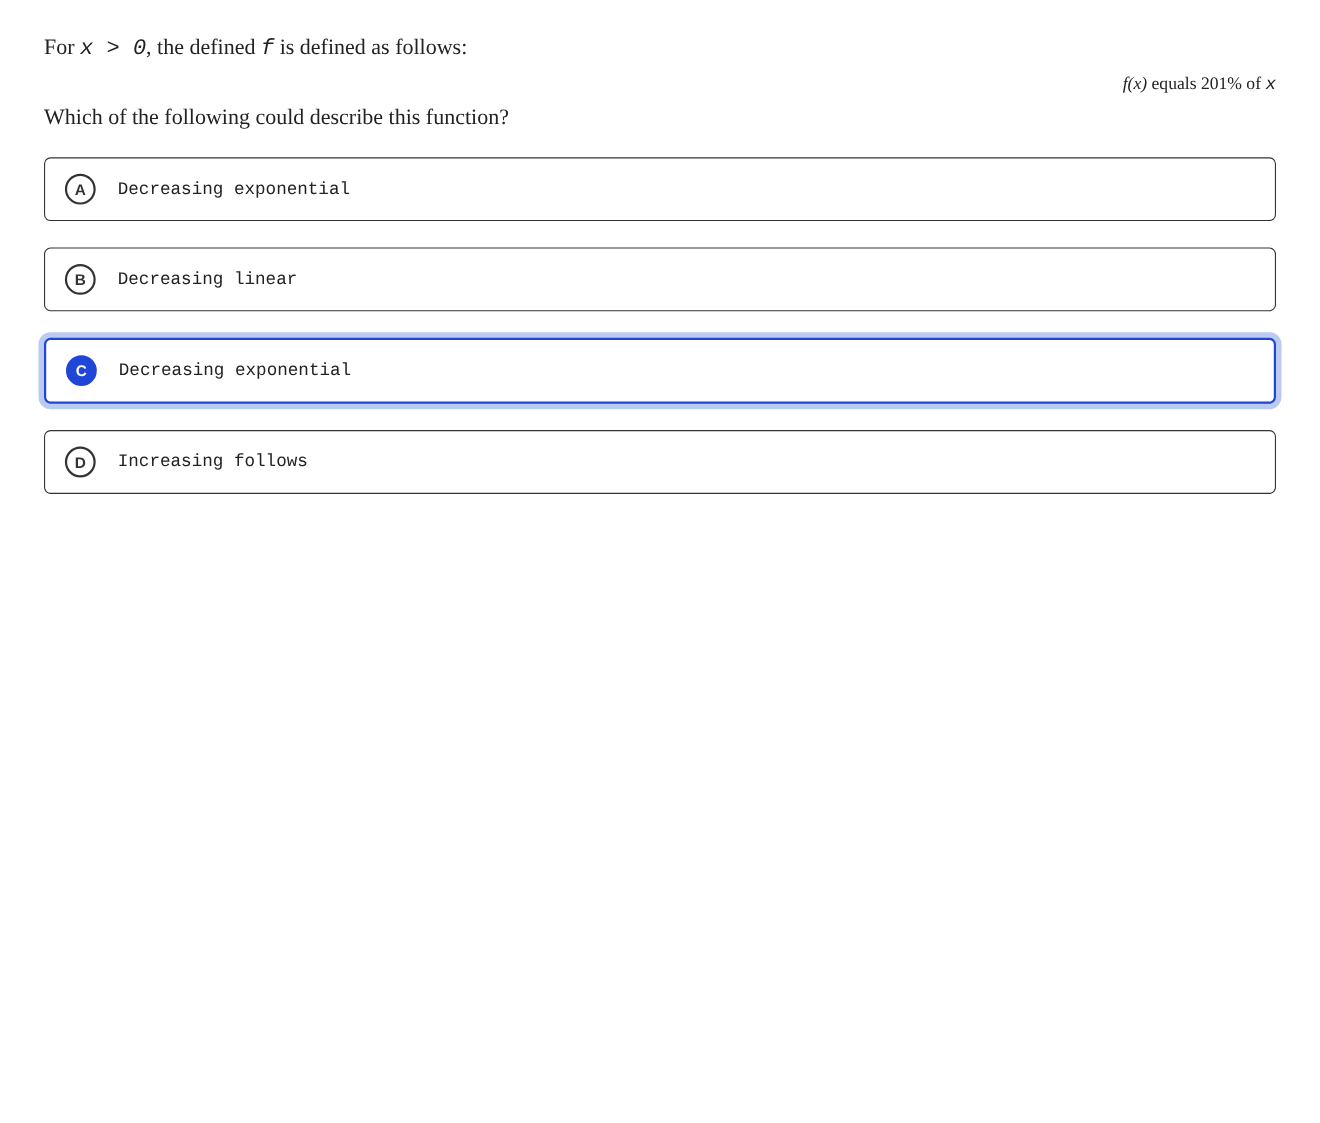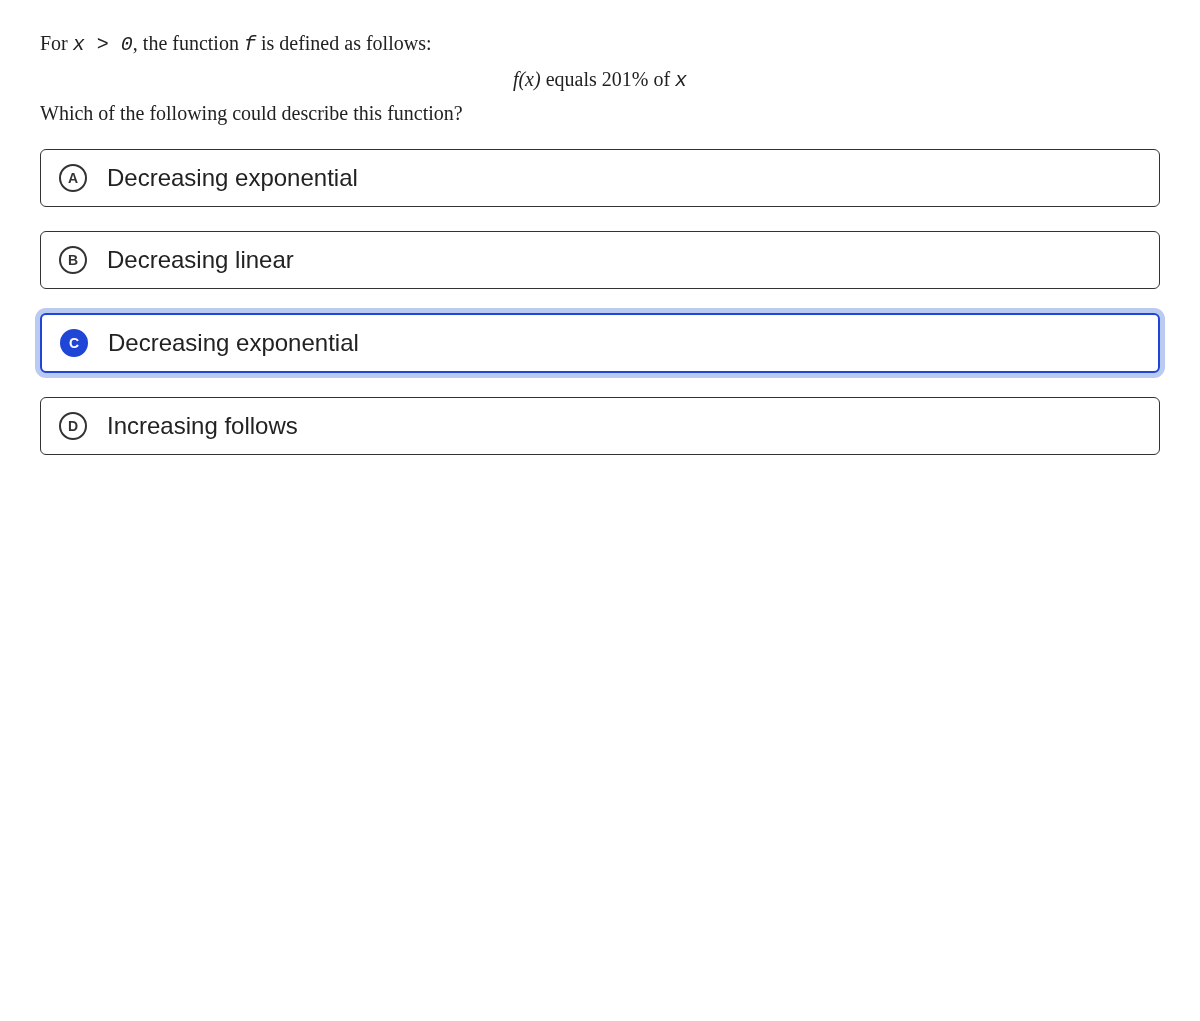--- a/index.html
+++ b/index.html
@@ -6,21 +6,21 @@
   body {
     font-family: "Times New Roman", Georgia, serif;
     font-size: 20px;
     color: #222;
     padding: 28px 40px;
     background: #fff;
     width: 1200px;
   }
   .question-stem { margin-bottom: 8px; line-height: 1.5; }
   .math-var { font-style: italic; font-family: Liberation Mono, monospace; }
-  .math-line { text-align: center; margin: 6px 0 10px 0; font-size: 20px; }
+  .math-line { text-align: right; margin: 6px 0 10px 0; font-size: 16px; }
   .math-line .fn { font-style: italic; }
   .prompt { margin: 8px 0 24px 0; }
   .choices { display: flex; flex-direction: column; gap: 24px; }
   .choice {
     border: 1.5px solid #333;
     border-radius: 6px;
     padding: 14px 18px;
     display: flex;
     align-items: center;
     gap: 20px;
@@ -40,27 +40,27 @@
     font-size: 14px; font-weight: 700;
     flex-shrink: 0;
     color: #333;
     background: #fff;
   }
   .choice.selected .letter {
     background: #1f46d6;
     border-color: #1f46d6;
     color: #fff;
   }
-  .choice-text { font-size: 24px; font-family: Liberation Sans, sans-serif; }
+  .choice-text { font-size: 16px; font-family: Liberation Mono, monospace; }
 </style>
 </head>
 <body>
 
 <div class="question-stem">
-  <span>For </span><span class="math-var"><span class="math-var">x</span> &gt; 0</span><span>, the function </span><span class="math-var">f</span><span> is defined as follows:</span>
+  <span>For </span><span class="math-var"><span class="math-var">x</span> &gt; 0</span><span>, the defined </span><span class="math-var">f</span><span> is defined as follows:</span>
 </div>
 
 <div class="math-line">
   <span class="fn">f(x)</span><span> equals </span><span>201%</span><span> of </span><span class="math-var">x</span>
 </div>
 
 <div class="prompt">Which of the following could describe this function?</div>
 
 <div class="choices">
   <div class="choice">

